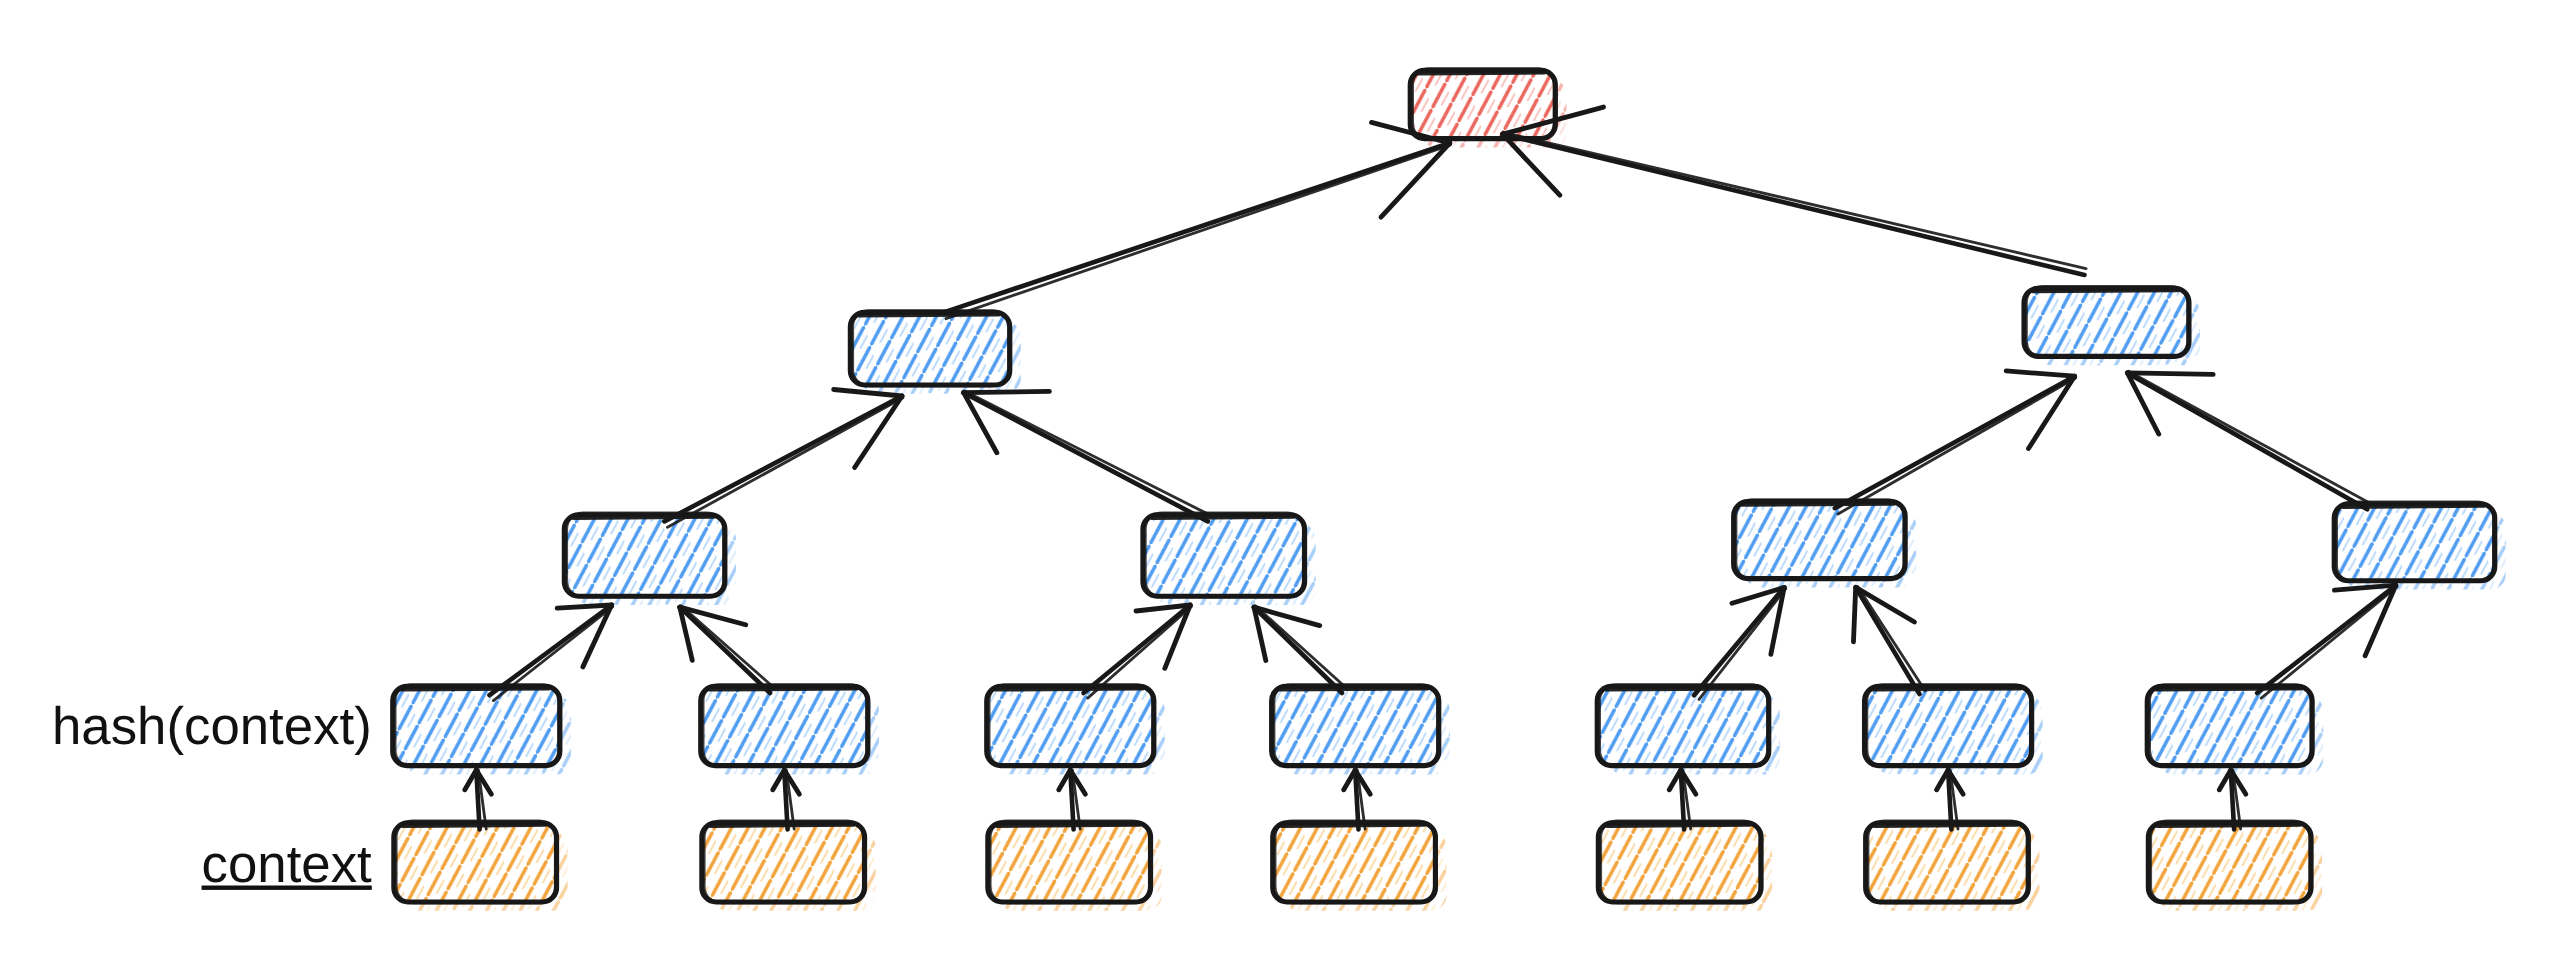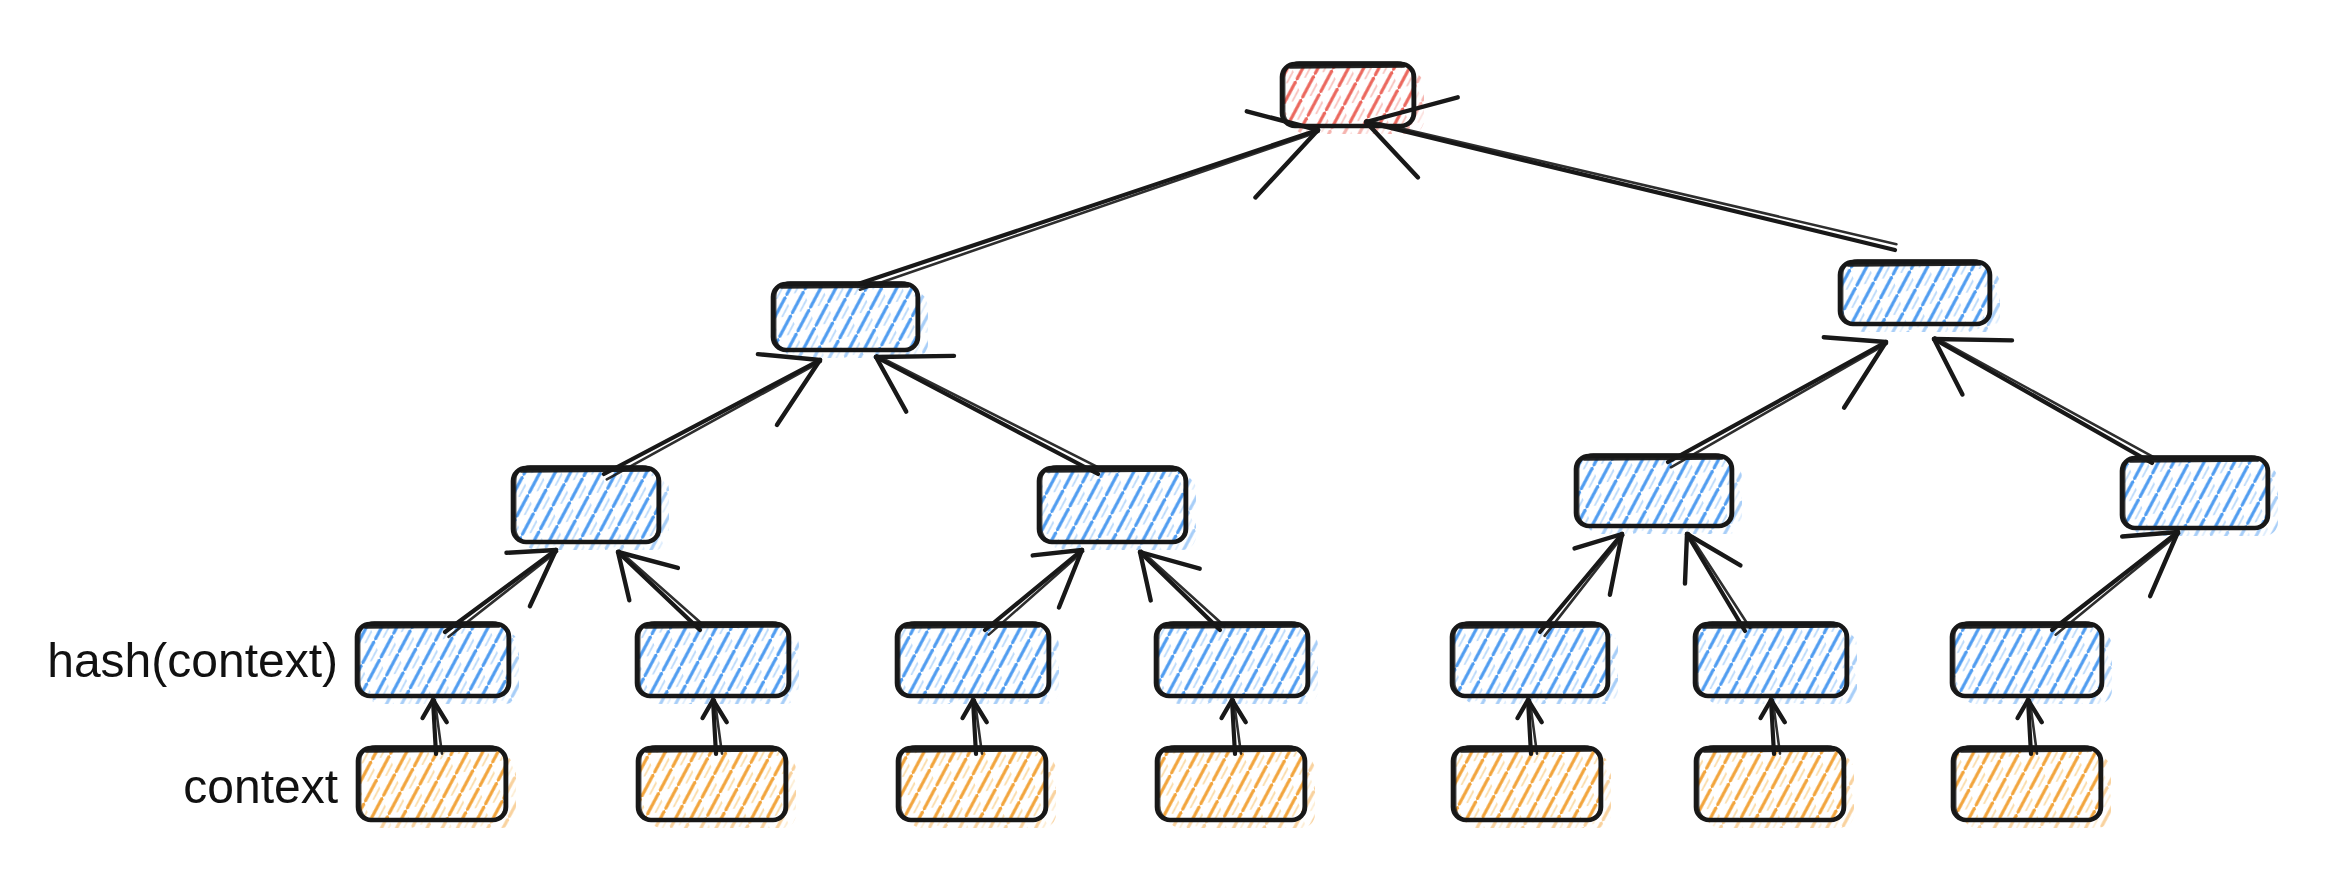--- a/index.html
+++ b/index.html
@@ -16,21 +16,21 @@
     left:0;
     width:338px;
     text-align:right;
     font-size:48px;
     line-height:58px;
     color:#111111;
     letter-spacing:0px;
     white-space:nowrap;
   }
   .row-label.hash{top:632px;}
-  .row-label.context{top:758px;}
+  .row-label.context{top:758px;text-decoration:underline;}
 </style>
 </head>
 <body>
 
 <div class="stage">
   <svg id="tree-svg" width="2336" height="888" viewBox="0 0 2336 888" xmlns="http://www.w3.org/2000/svg">
       <defs>
         <pattern id="hatch-blue" patternUnits="userSpaceOnUse" width="19" height="19" patternTransform="rotate(-17)">
           <line x1="0" y1="19" x2="19" y2="0" stroke="#4f9cf0" stroke-width="3.2"></line>
           <line x1="9" y1="19" x2="28" y2="0" stroke="#8ec1f7" stroke-width="1.6" opacity="0.65"></line>

